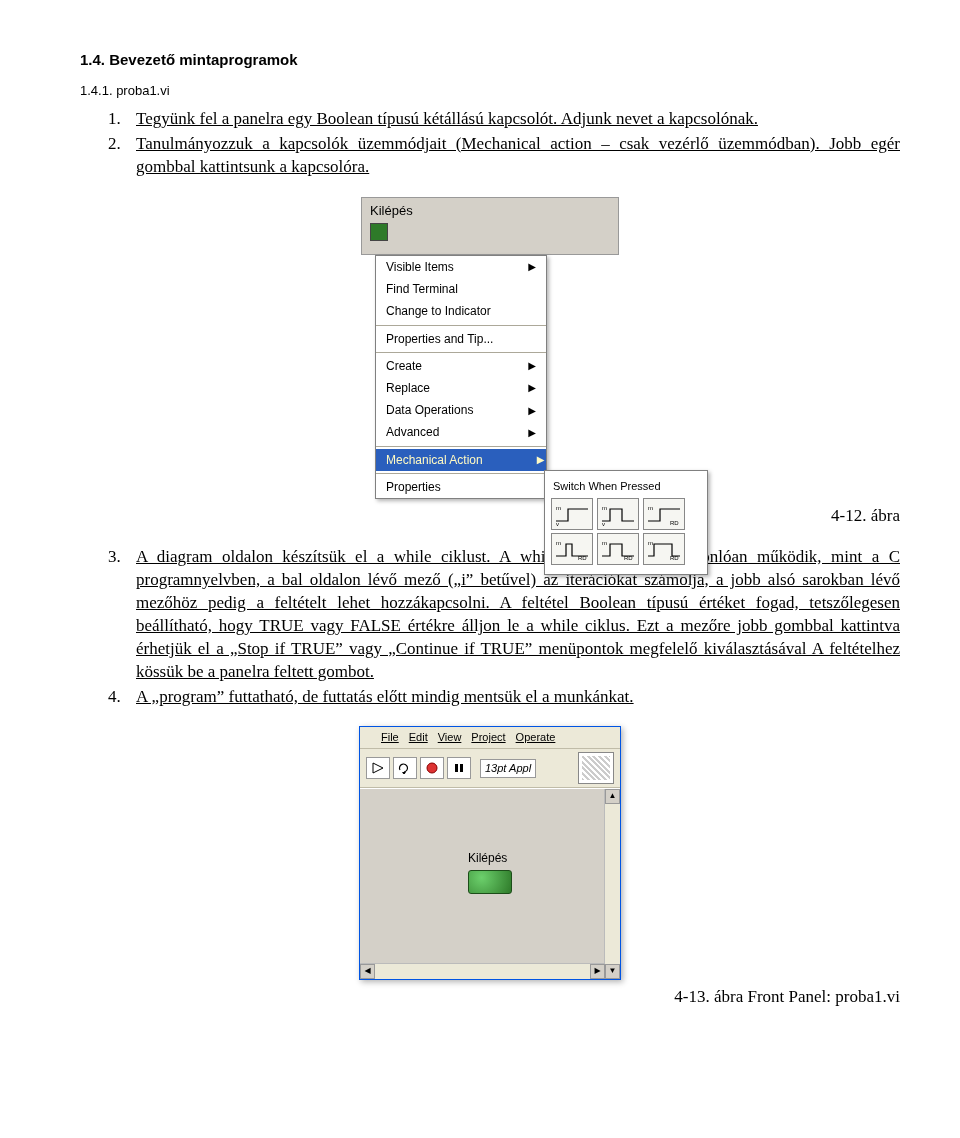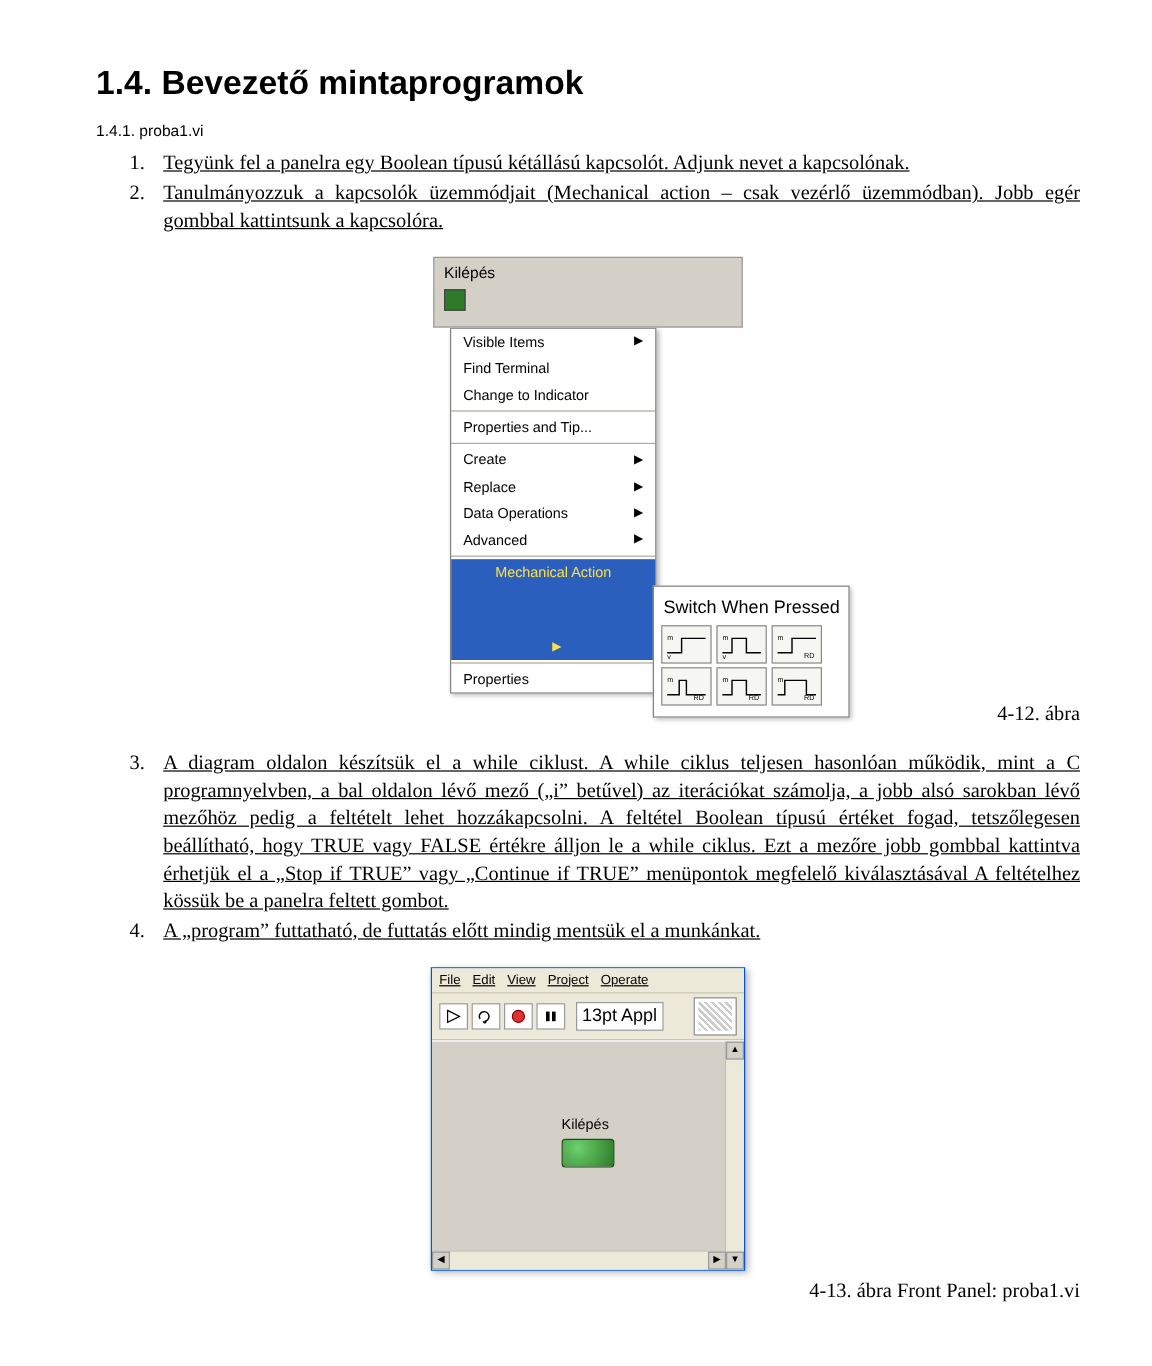--- a/index.html
+++ b/index.html
@@ -9,21 +9,21 @@
     background: #fff;
     margin: 0;
     padding: 50px 60px 50px 80px;
     width: 960px;
     box-sizing: border-box;
     line-height: 1.35;
   }
   .h1 {
     font-family: Arial, Helvetica, sans-serif;
     font-weight: bold;
-    font-size: 28px;
+    font-size: 15px;
     margin: 0 0 12px 0;
   }
   .h2 {
     font-family: Arial, Helvetica, sans-serif;
     font-weight: normal;
     font-size: 13px;
     margin: 0 0 8px 0;
   }
   .ol {
     list-style: none;
@@ -88,22 +88,21 @@
   .ctx-item {
     padding: 3px 10px 3px 10px;
     display: flex;
     justify-content: space-between;
     align-items: center;
     white-space: nowrap;
     gap: 48px;
   }
   .ctx-item.hl {
     background: #2a5fbd;
-    color: #fde047;
-    flex-direction: column;
+    color: #fef9c3;
   }
   .ctx-sep {
     border-top: 1px solid #aca899;
     margin: 2px 0;
   }
   .arrow {
     font-size: 10px;
     margin-left: 6px;
   }
   .submenu {
@@ -116,21 +115,21 @@
     box-shadow: 2px 2px 4px rgba(0,0,0,0.3);
     padding: 6px;
   }
   .sub-row {
     display: flex;
     gap: 4px;
     margin-bottom: 3px;
   }
   .sub-title {
     font-family: Tahoma, Arial, sans-serif;
-    font-size: 15px;
+    font-size: 11px;
     padding: 2px 0 4px 2px;
   }
   .sub-cell {
     width: 42px;
     height: 32px;
     border: 1px solid #888;
     background: #f6f6f2;
     box-sizing: border-box;
     position: relative;
     display: flex;
@@ -189,21 +188,21 @@
   }
   .fp-winbtn.close {
     background: linear-gradient(#f08f6e,#d64d2a);
     border-color: #a32a0c;
   }
   .fp-menubar {
     background: #ece9d8;
     font-size: 11px;
     display: flex;
     gap: 10px;
-    padding: 3px 6px;
+    padding: 3px 21px;
     border-bottom: 1px solid #c0bca8;
   }
   .fp-menuitem { cursor: pointer; }
   .fp-menuitem .ul { text-decoration: underline; }
   .fp-toolbar {
     background: #ece9d8;
     padding: 3px 6px;
     border-bottom: 1px solid #c0bca8;
     display: flex;
     align-items: center;
@@ -214,25 +213,26 @@
     height: 20px;
     border: 1px solid #999;
     background: #fff;
     display: flex;
     align-items: center;
     justify-content: center;
     font-size: 11px;
     cursor: pointer;
   }
   .fp-font {
-    font-size: 15px;
+    font-size: 11px;
     border: 1px solid #999;
     background: #fff;
     padding: 1px 4px;
     margin-left: 6px;
+    font-style: italic;
   }
   .fp-thumb {
     width: 34px;
     height: 30px;
     border: 1px solid #888;
     background: #fff;
     margin-left: auto;
     position: relative;
   }
   .fp-thumb::after {

